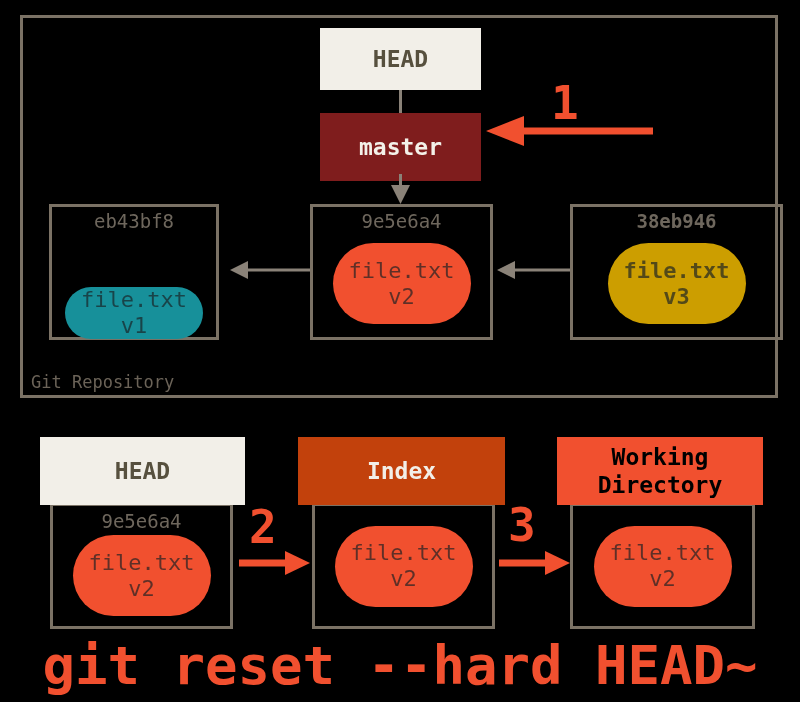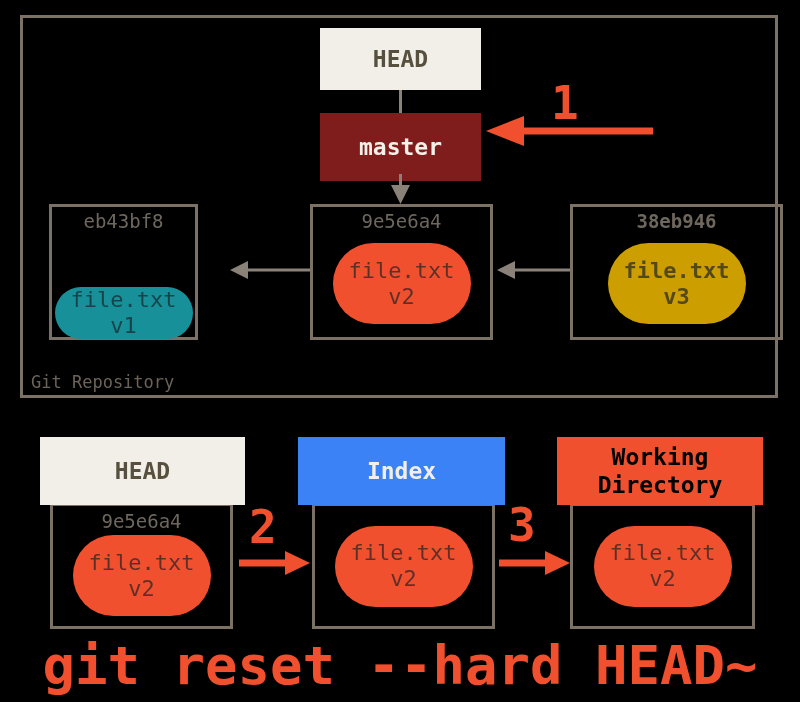--- a/index.html
+++ b/index.html
@@ -19,30 +19,30 @@
   
   .commit{border:3px solid #7b7265;display:flex;flex-direction:column;align-items:center;background:transparent;}
   .commit .hash{color:#6e675d;font-size:19px;margin-top:3px;}
   .blob{width:138px;height:81px;border-radius:41px;display:flex;flex-direction:column;
         align-items:center;justify-content:center;font-size:22px;line-height:26px;
         color:rgba(25,32,36,0.68);text-align:right;}
   .blob.teal{background:#17909a;}
   .blob.red{background:#f1502f;}
   .blob.gold{background:#cc9e00;}
   .c-row{top:204px;height:136px;}
-  .c1{left:49px;width:149px;gap:44px;}
+  .c1{left:49px;width:170px;gap:44px;}
   .c2{left:310px;width:183px;}
   .c3{left:570px;width:213px;font-weight:bold;}
   .c-row .blob{margin-top:11px;}
 
   
   .header{top:437px;height:68px;display:flex;align-items:center;justify-content:center;
           font-size:23px;font-weight:bold;text-align:center;line-height:28px;z-index:3;}
   .h-head{left:40px;width:205px;background:#f2efe8;color:#57503e;}
-  .h-index{left:298px;width:207px;background:#3b82f6;color:#f2efe8;}
+  .h-index{left:298px;width:207px;background:#c2410c;color:#f2efe8;}
   .h-wd{left:557px;width:206px;background:#f1502f;color:#000000;padding:0 30px;}
 
   
   .b-box{top:503px;height:126px;z-index:1;}
   .b1{left:50px;width:183px;}
   .b2{left:312px;width:183px;justify-content:center;}
   .b3{left:570px;width:185px;justify-content:center;}
   .b1 .hash{margin-top:4px;}
   .b1 .blob{margin-top:3px;}
 

